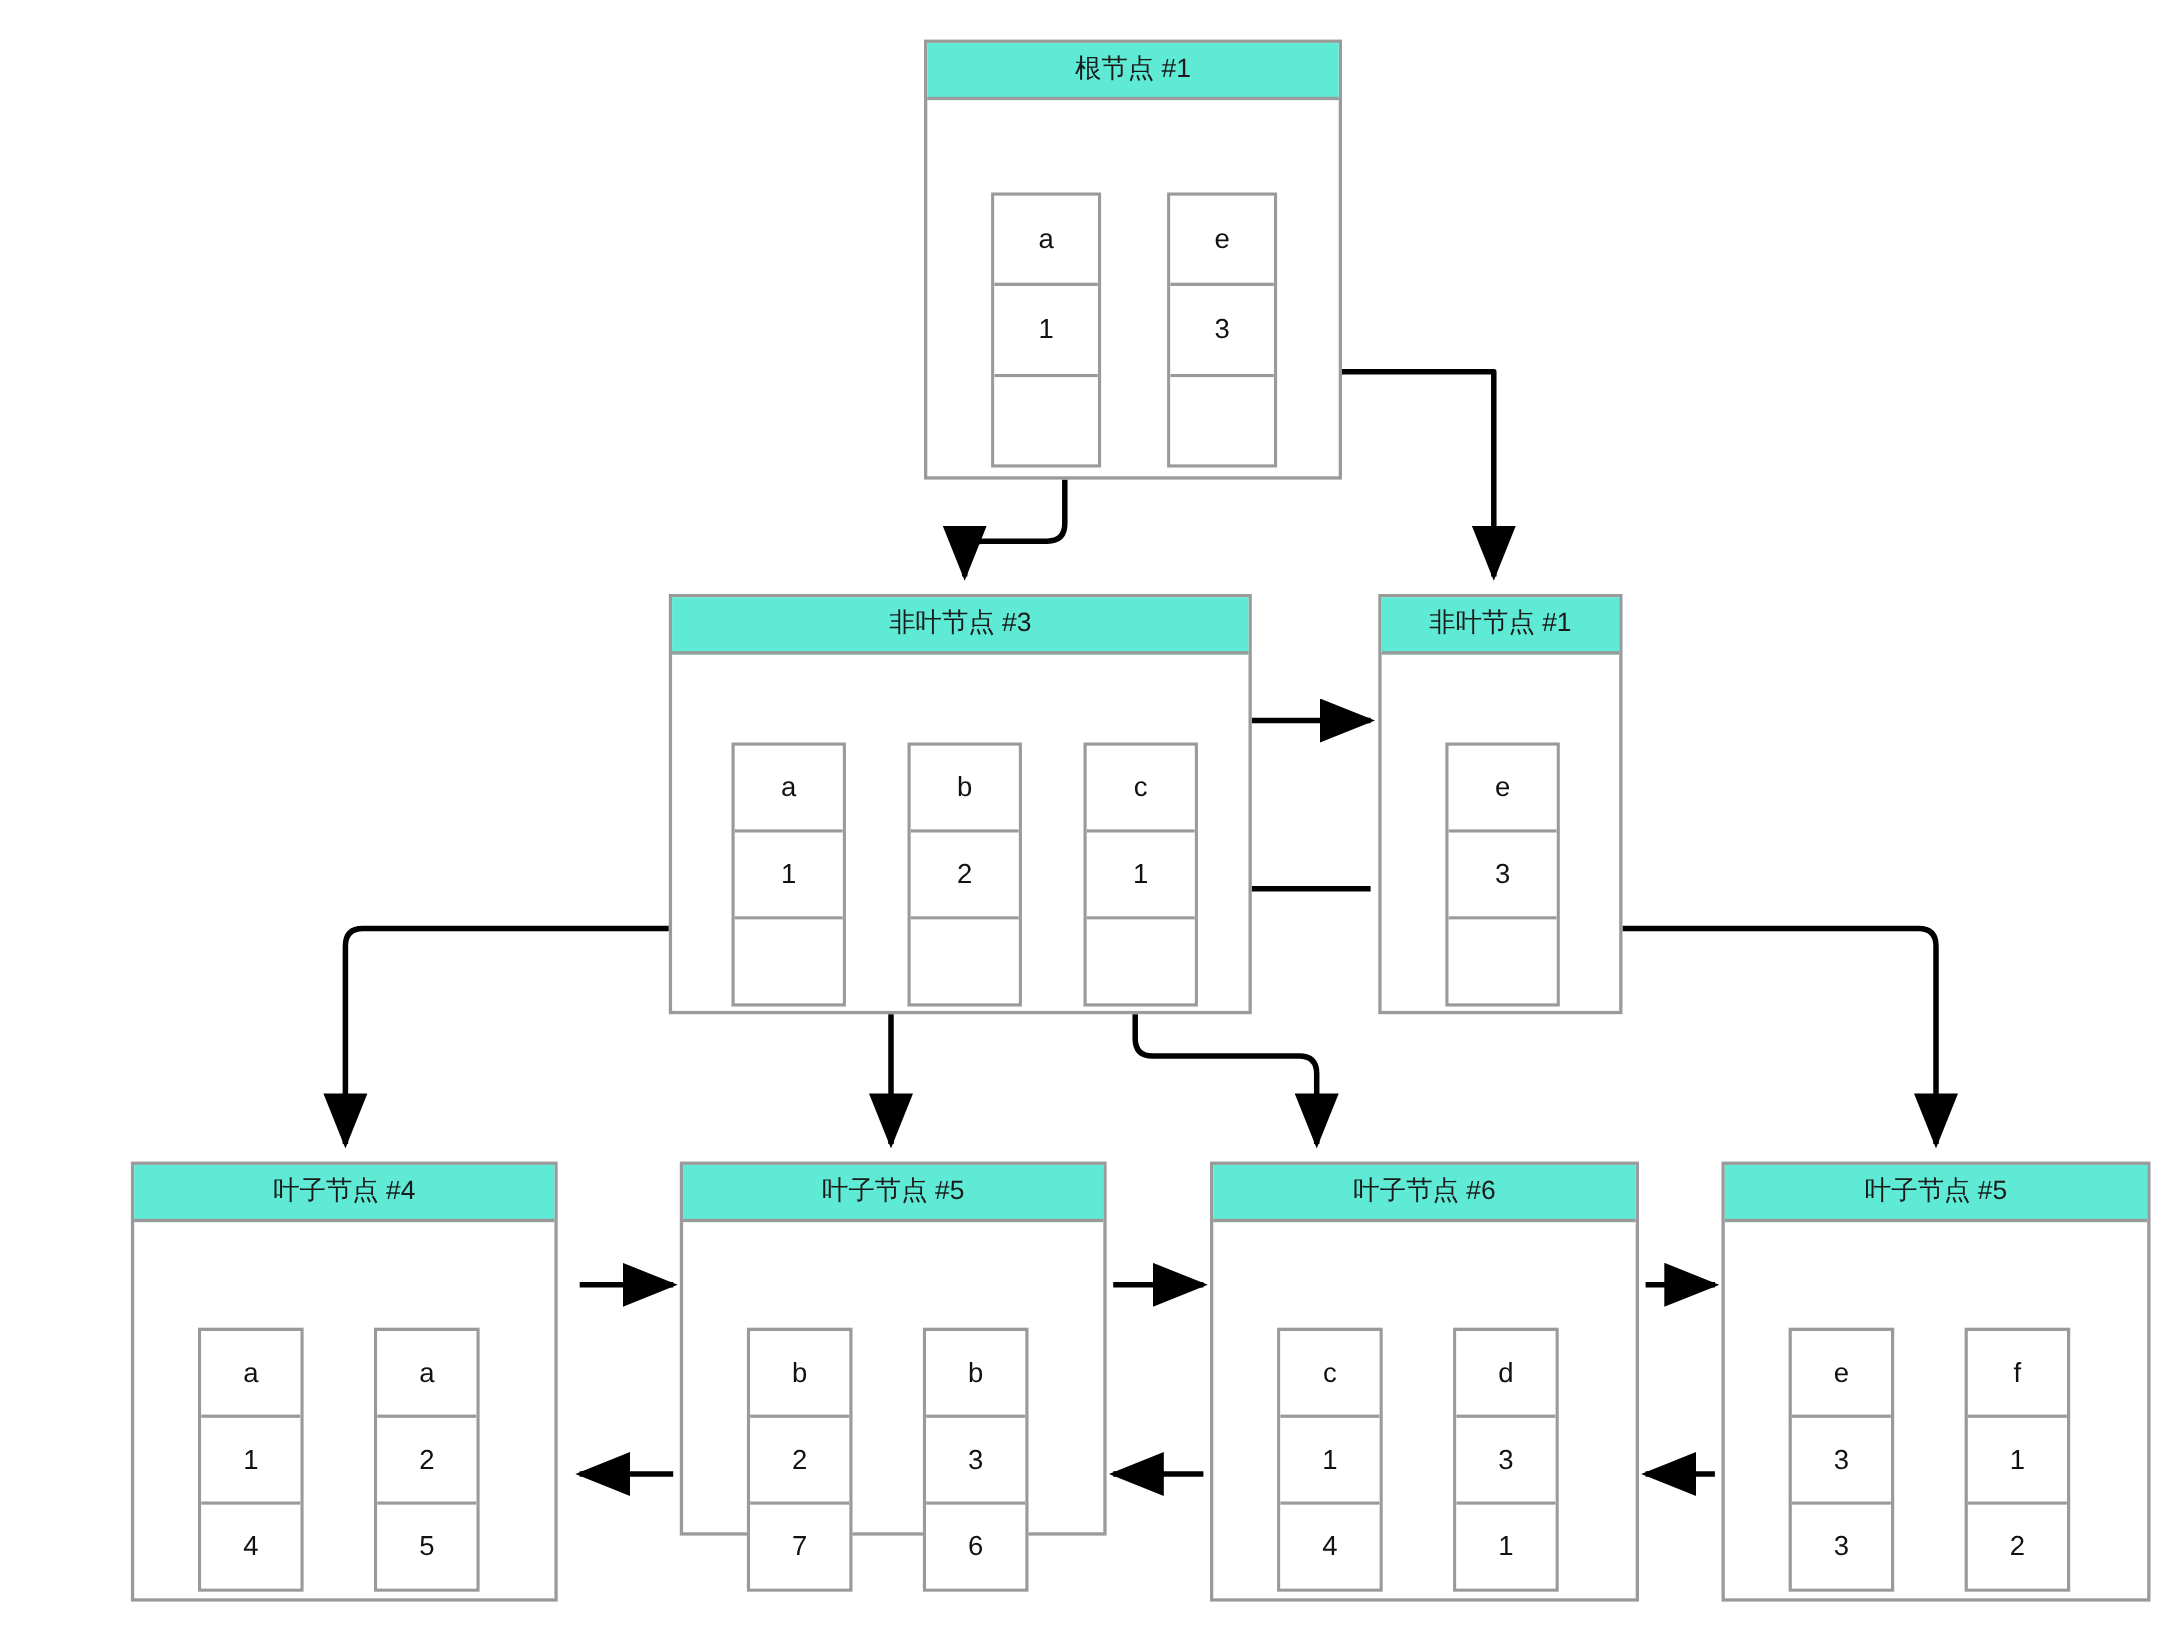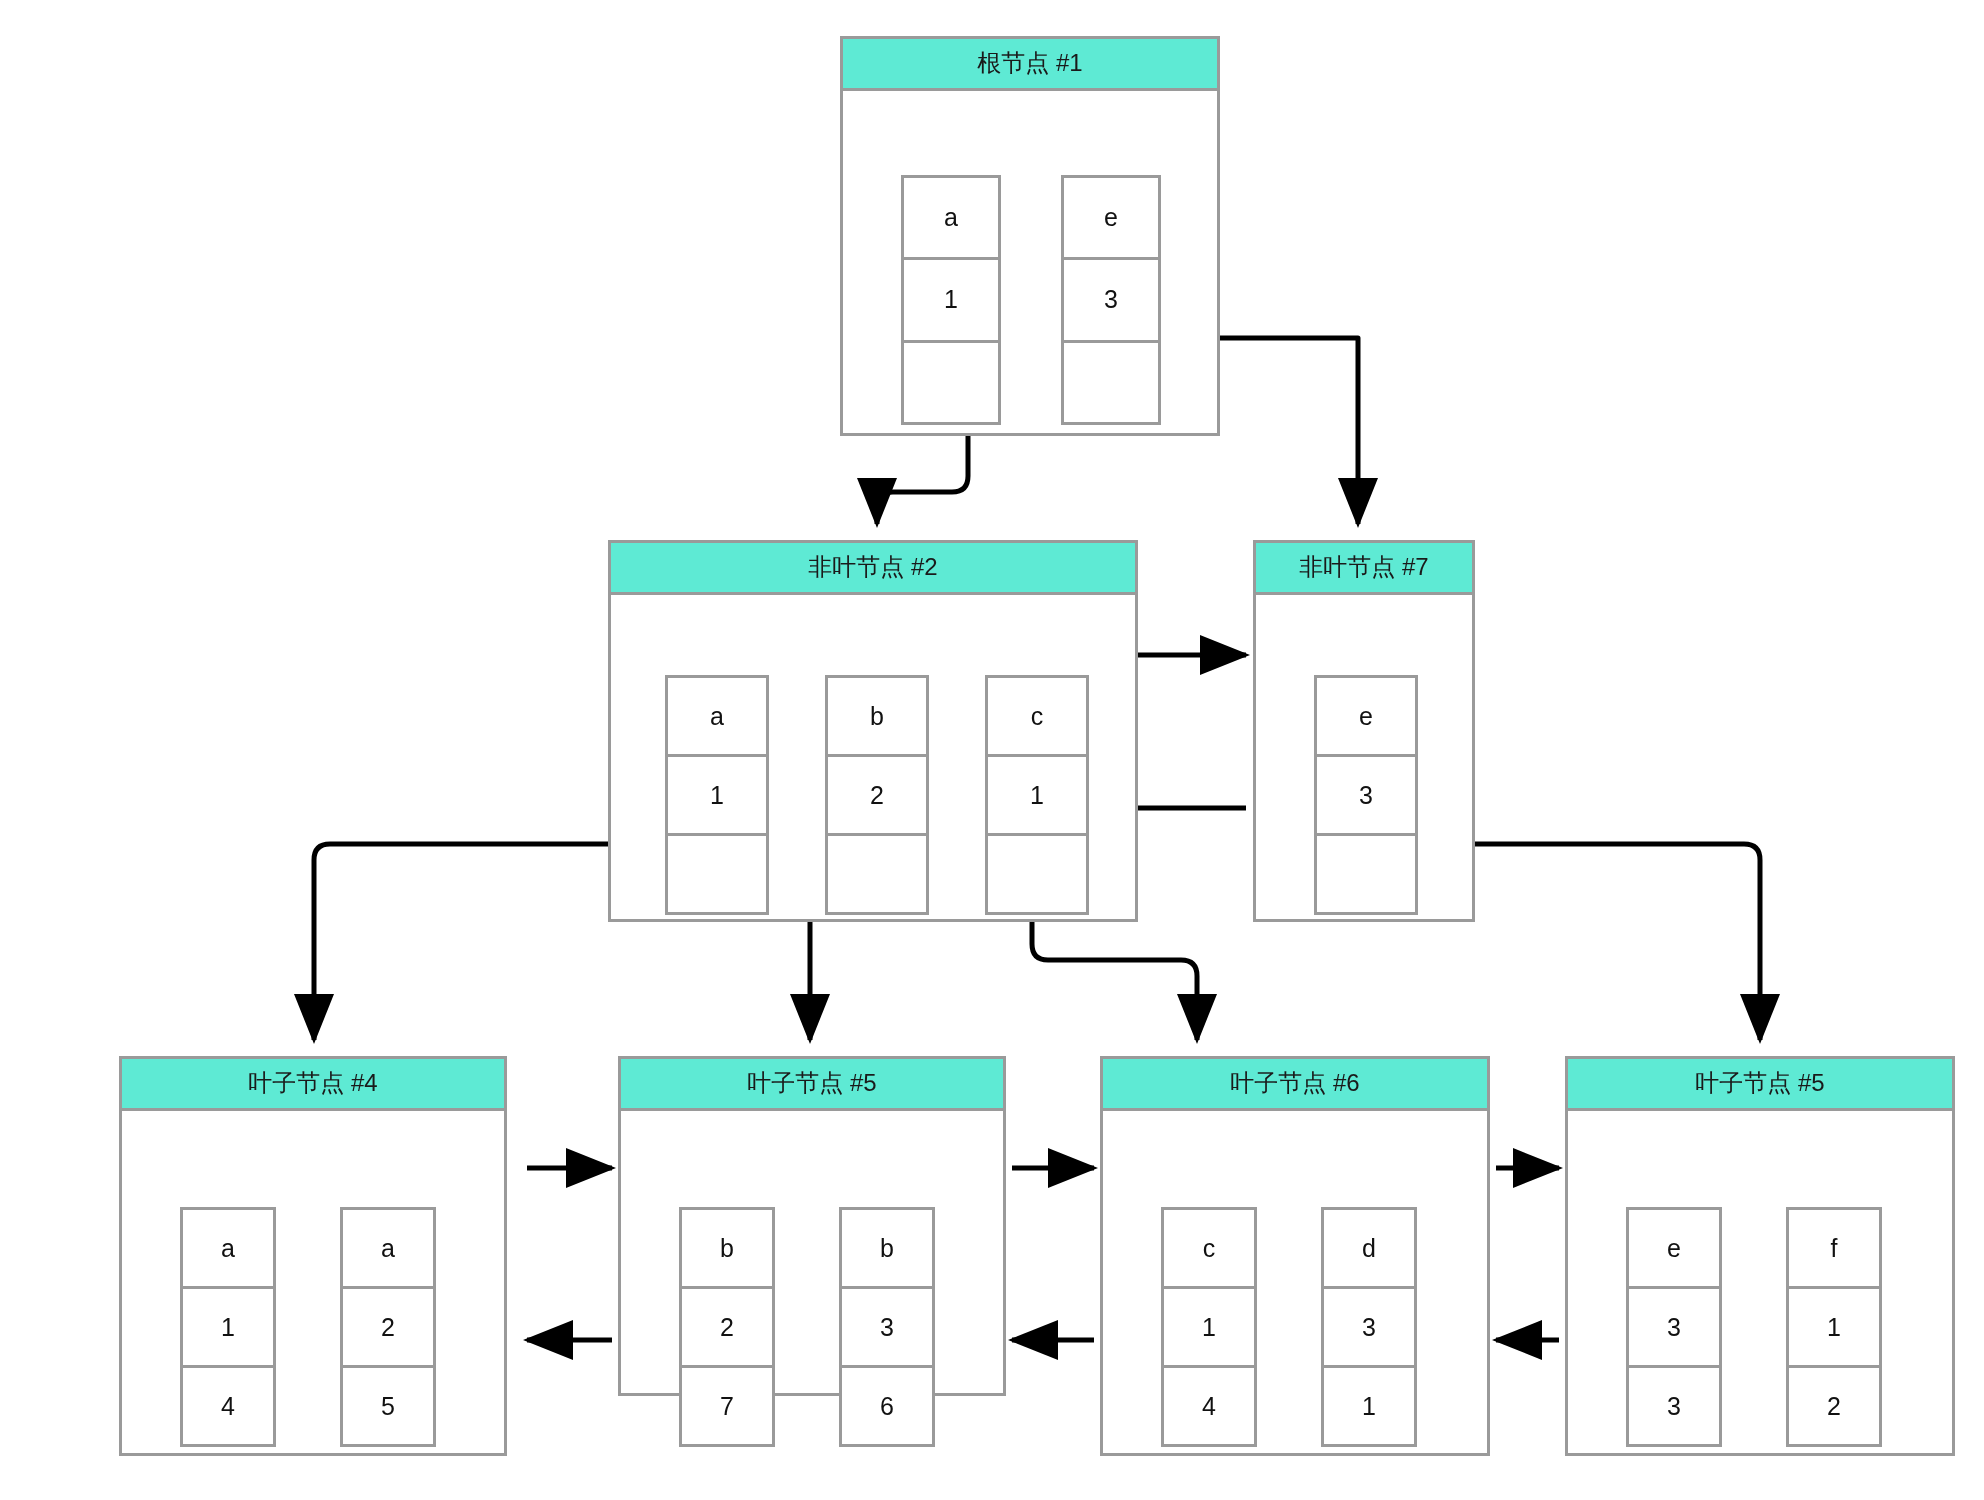--- a/index.html
+++ b/index.html
@@ -121,41 +121,41 @@
             <div class="cell ptr"></div>
           </div>
           <div class="cellstack" style="left: 218px; top: 84px; width: 100px; height: 250px;">
             <div class="cell">e</div>
             <div class="cell">3</div>
             <div class="cell ptr"></div>
           </div>
         </div>
       </div>
       <div class="node" style="left: 608px; top: 540px; width: 530px; height: 382px;">
-        <div class="node-title">非叶节点 #2</div>
+        <div class="node-title">非叶节点 #3</div>
         <div class="node-body">
           <div class="cellstack" style="left: 54px; top: 80px; width: 104px; height: 240px;">
             <div class="cell">a</div>
             <div class="cell">1</div>
             <div class="cell ptr"></div>
           </div>
           <div class="cellstack" style="left: 214px; top: 80px; width: 104px; height: 240px;">
             <div class="cell">b</div>
             <div class="cell">2</div>
             <div class="cell ptr"></div>
           </div>
           <div class="cellstack" style="left: 374px; top: 80px; width: 104px; height: 240px;">
             <div class="cell">c</div>
             <div class="cell">1</div>
             <div class="cell ptr"></div>
           </div>
         </div>
       </div>
       <div class="node" style="left: 1253px; top: 540px; width: 222px; height: 382px;">
-        <div class="node-title">非叶节点 #7</div>
+        <div class="node-title">非叶节点 #1</div>
         <div class="node-body">
           <div class="cellstack" style="left: 58px; top: 80px; width: 104px; height: 240px;">
             <div class="cell">e</div>
             <div class="cell">3</div>
             <div class="cell ptr"></div>
           </div>
         </div>
       </div>
       <div class="node" style="left: 119px; top: 1056px; width: 388px; height: 400px;">
         <div class="node-title">叶子节点 #4</div>

